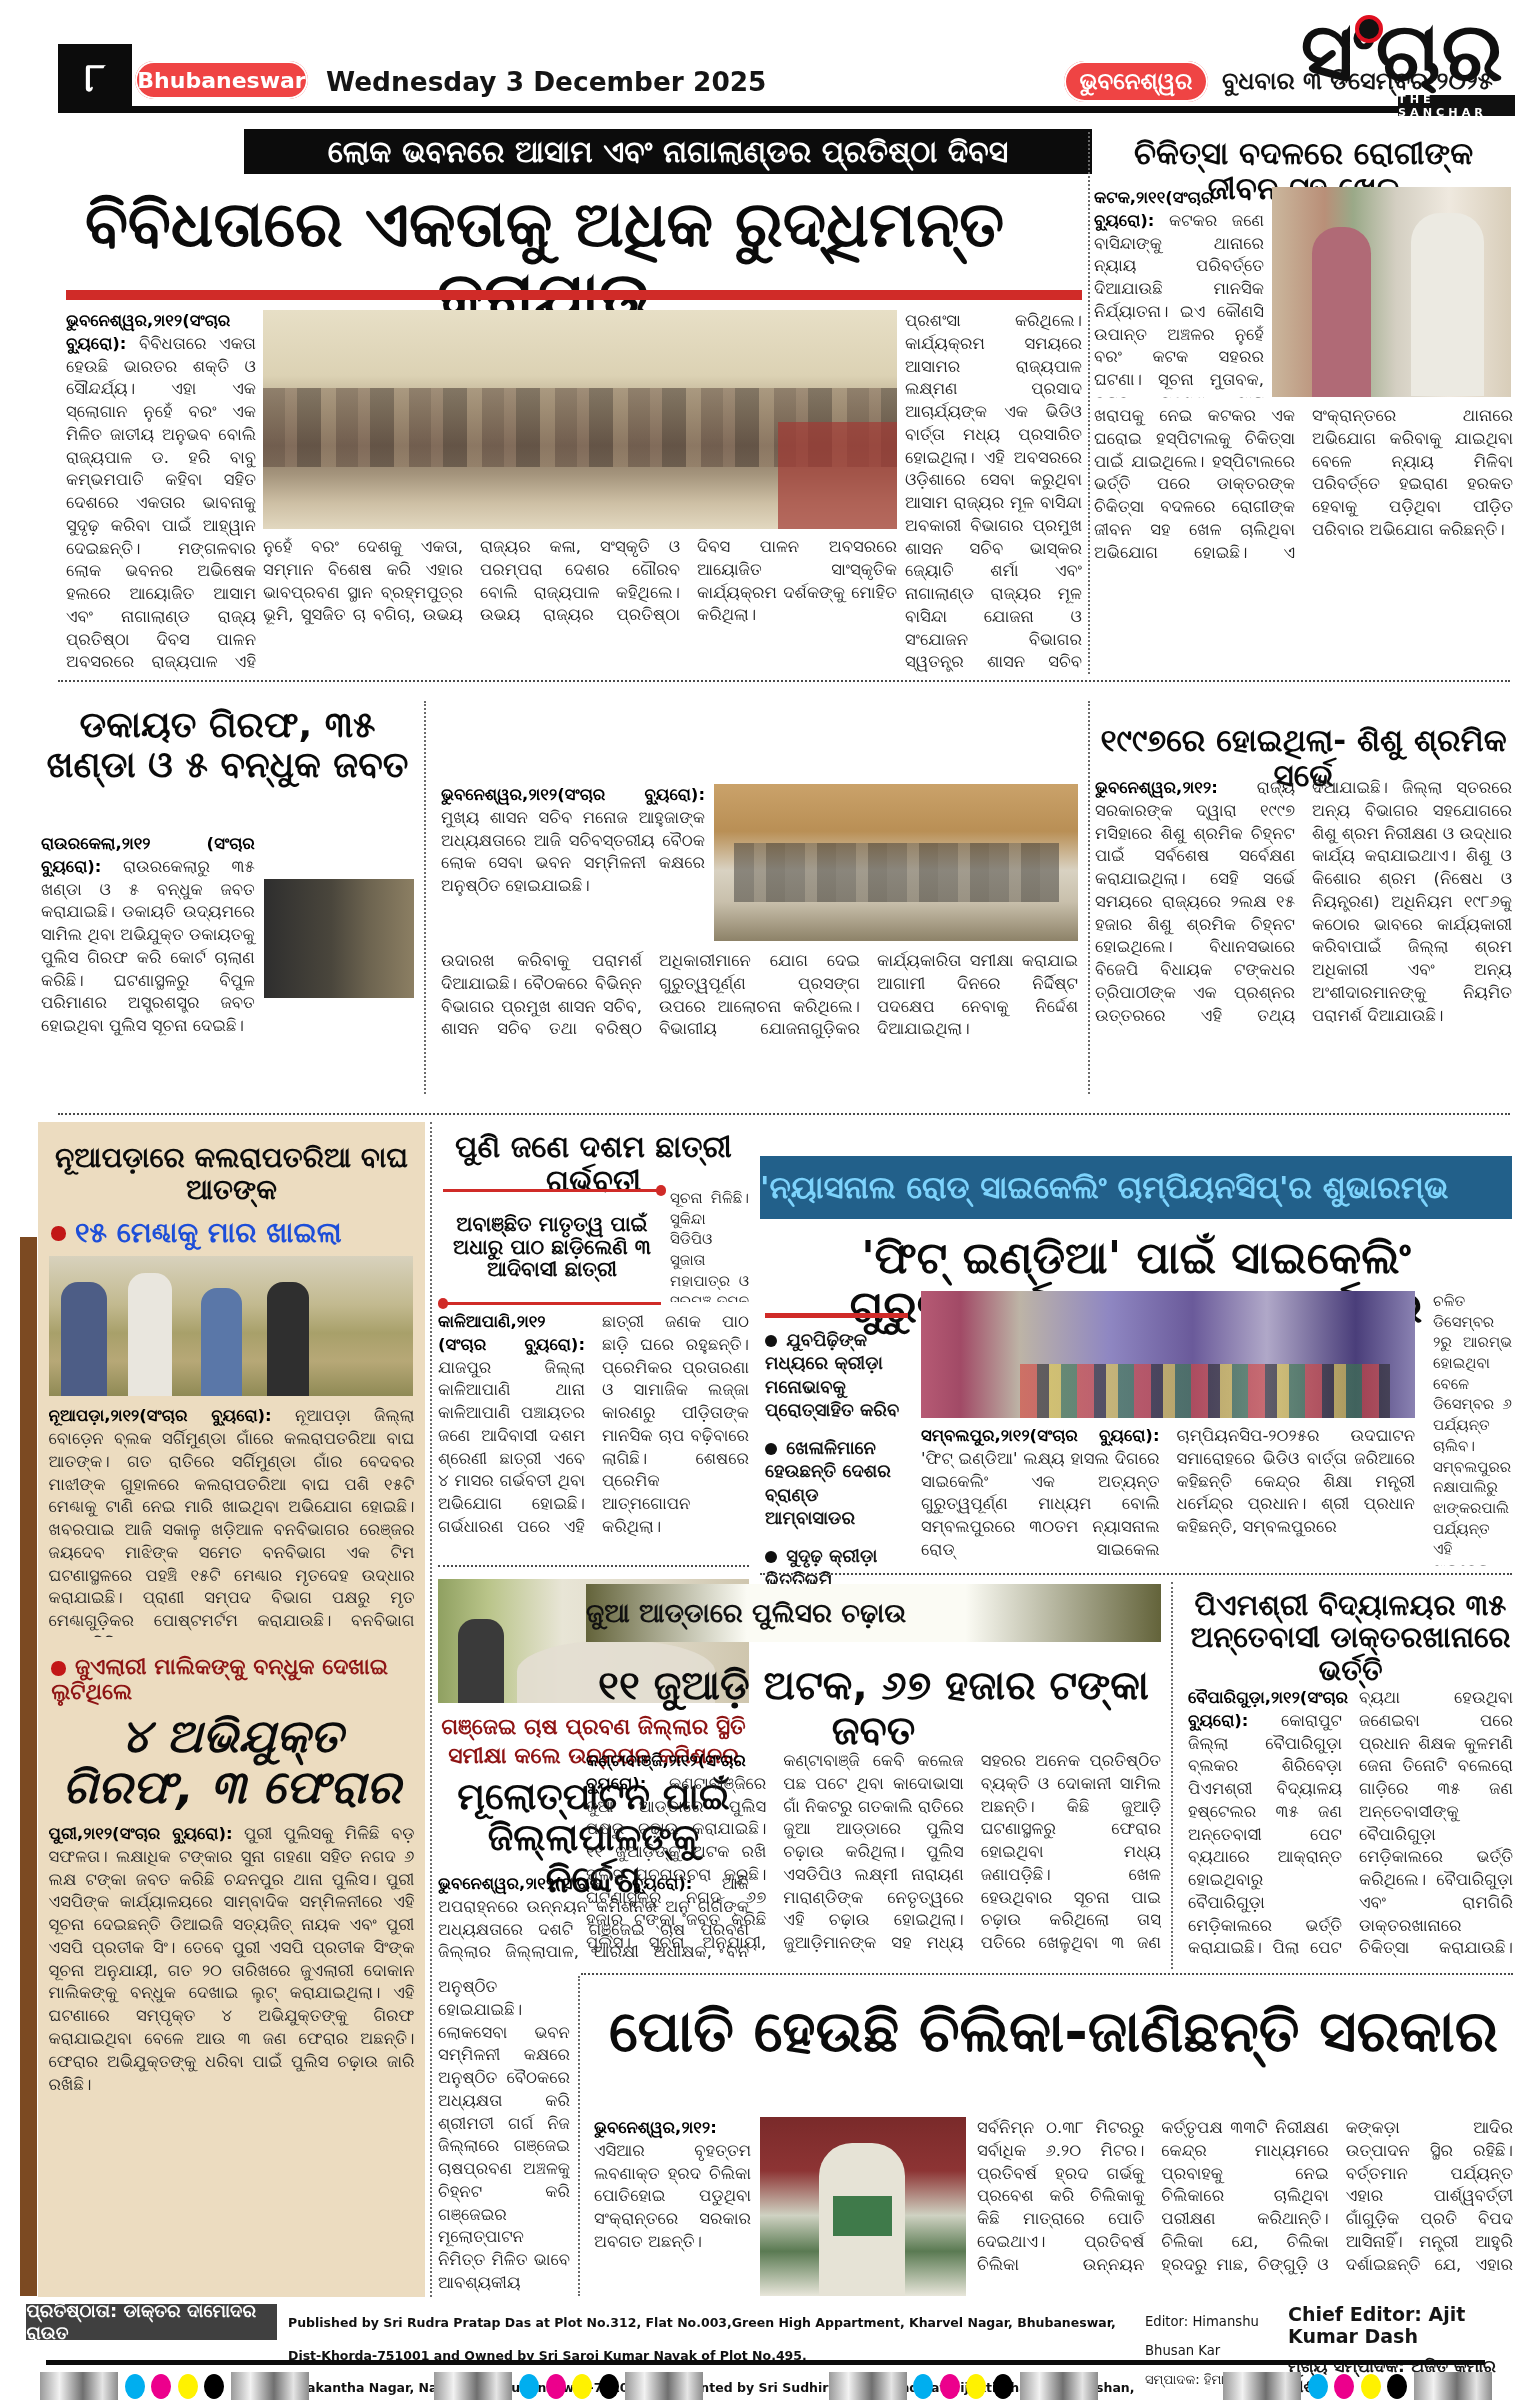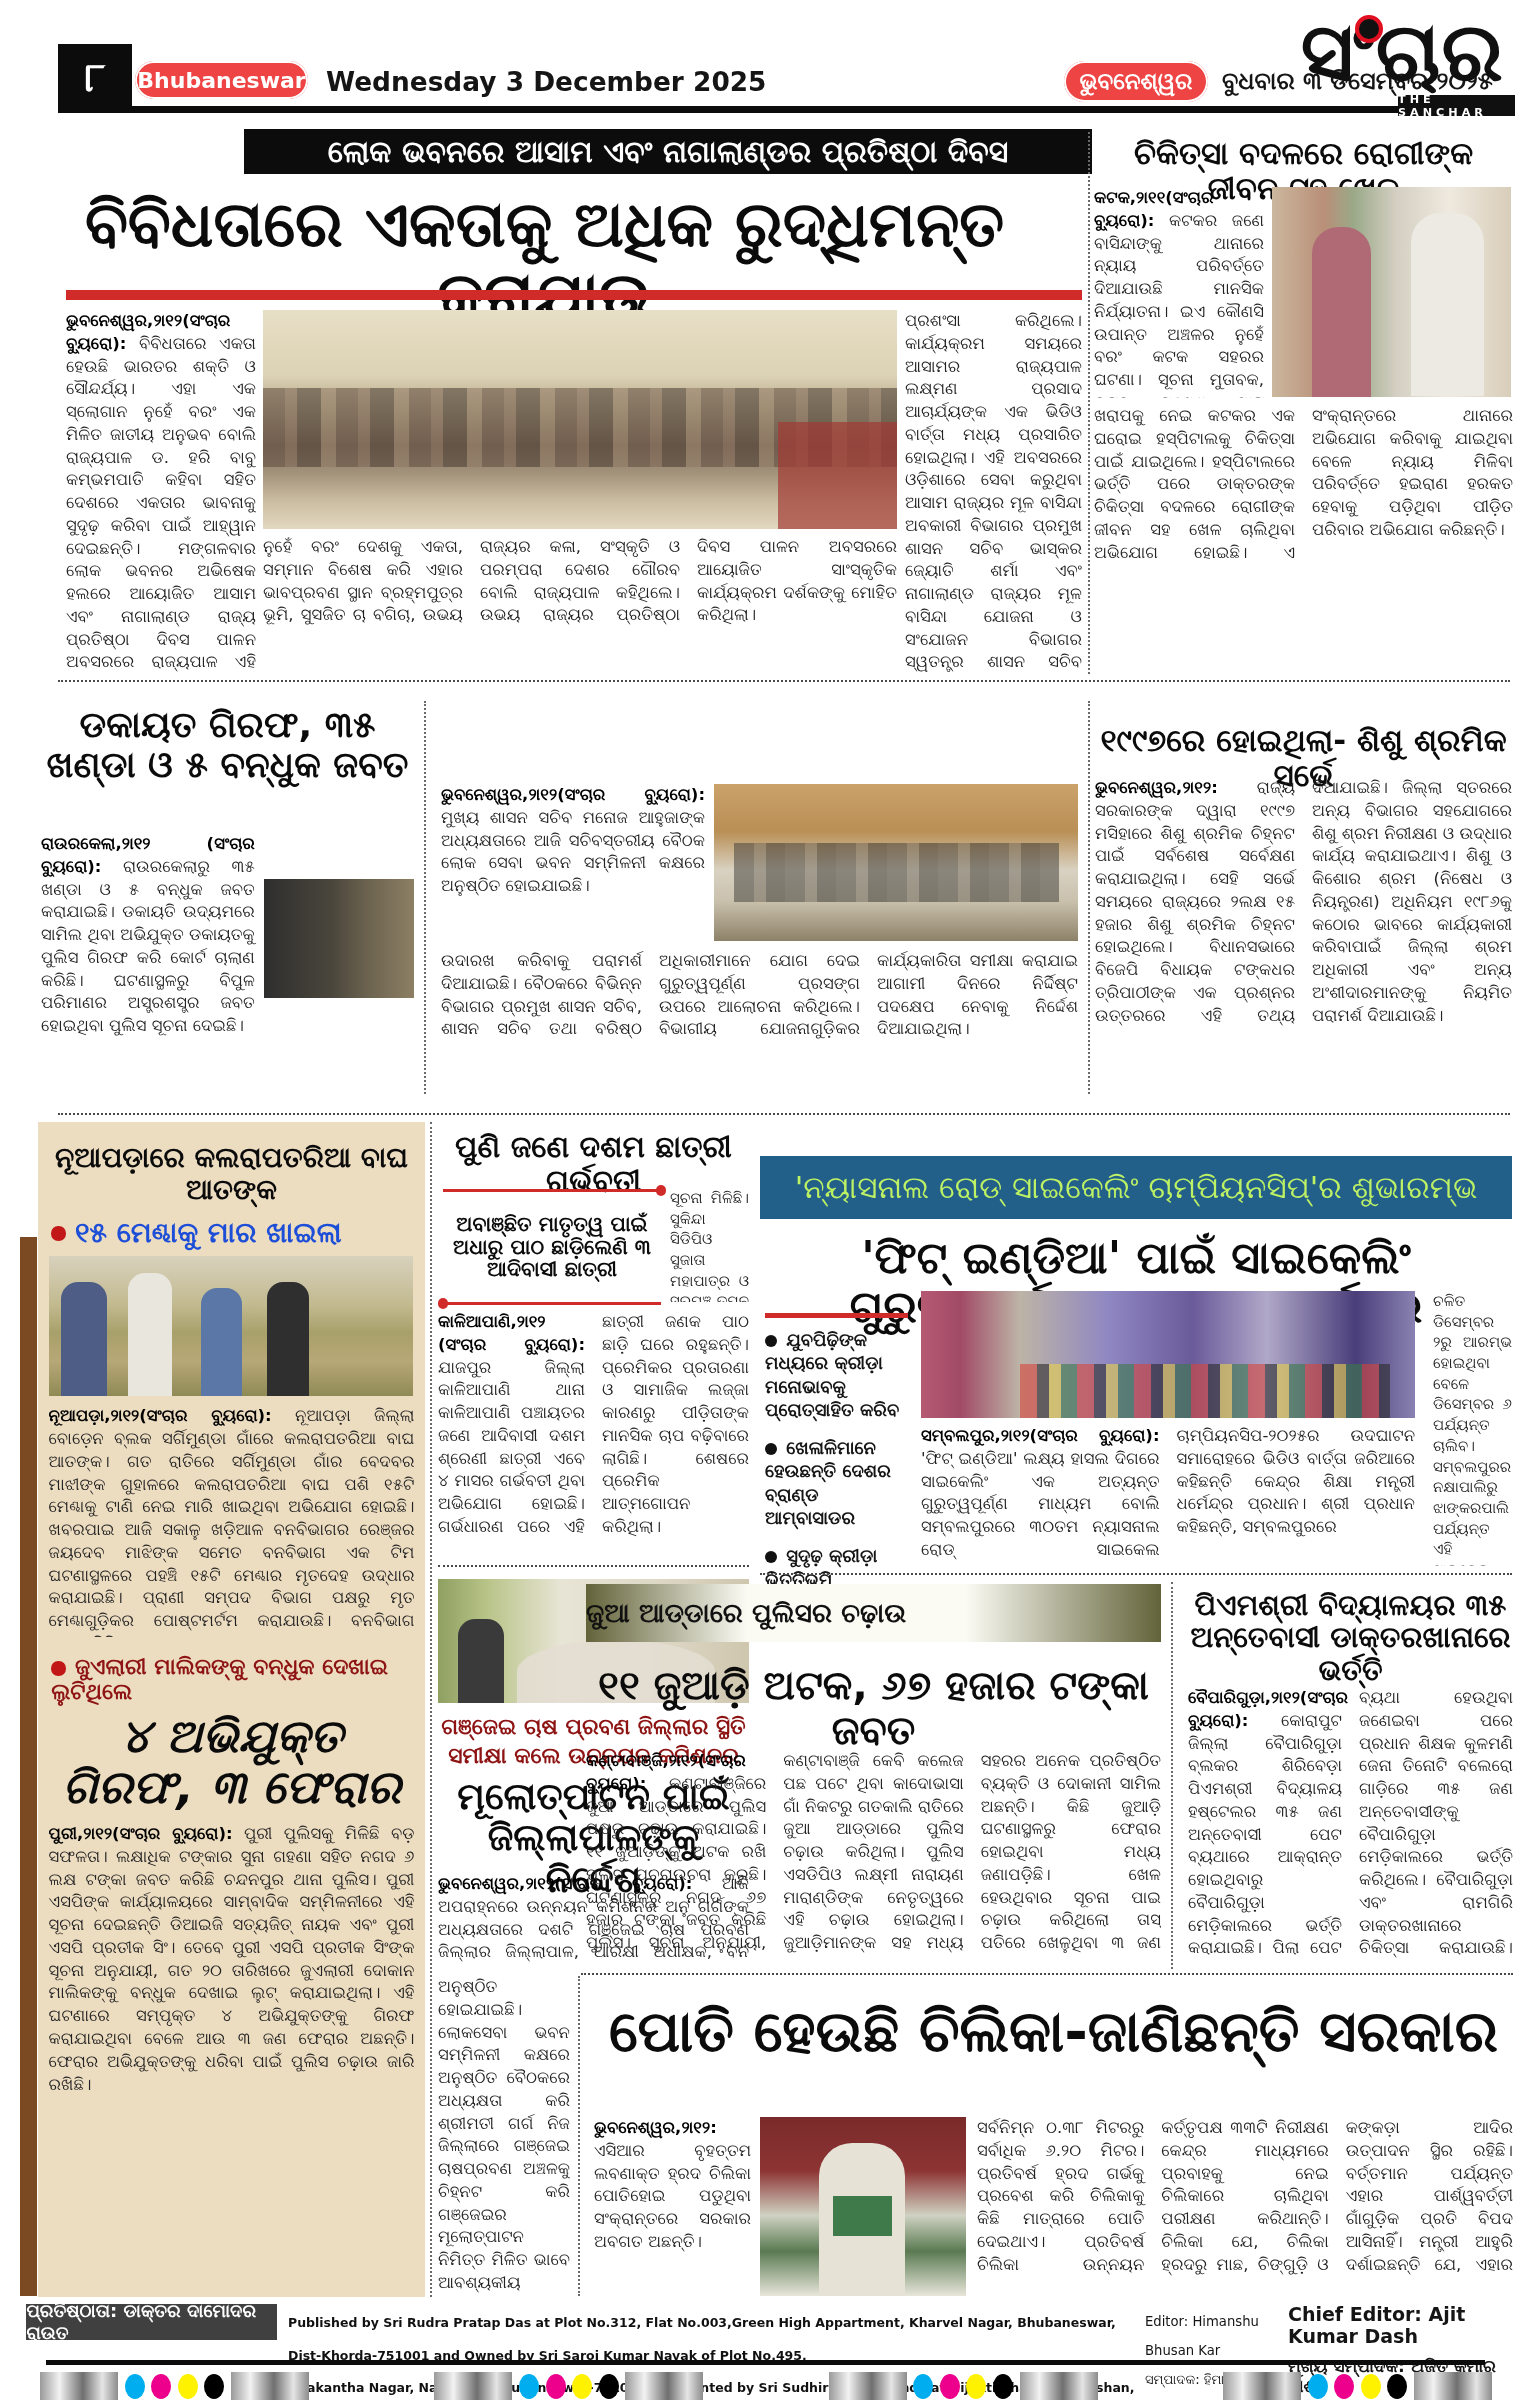--- a/index.html
+++ b/index.html
@@ -143,21 +143,21 @@
     <div class="abs" style="left:79px;top:61px;width:198px;height:63px;background:#e3ded2;border-radius:50% 50% 0 0;opacity:.9;"></div>
     <div class="abs" style="left:20px;top:40px;width:46px;height:84px;background:#3a3a3a;border-radius:17px 17px 0 0;"></div>
   </div>
   <div class="abs hl center" style="left:438px;top:1776px;width:311px;font-size:37px;">ମୂଲୋତ୍ପାଟନ ପାଇଁ ଜିଲ୍ଲାପାଳଙ୍କୁ ନିର୍ଦ୍ଦେଶ</div>
   <div class="abs cap-red center" style="left:438px;top:1713px;width:311px;font-size:22px;line-height:1.3;">ଗଞ୍ଜେଇ ଚାଷ ପ୍ରବଣ ଜିଲ୍ଲାର ସ୍ଥିତି ସମୀକ୍ଷା କଲେ ଉନ୍ନୟନ କମିଶନର</div>
   <div class="abs body-txt" style="left:438px;top:1873px;width:311px;height:92px;">
     <b>ଭୁବନେଶ୍ୱର,୨ା୧୨(ସଂଚାର ବ୍ୟୁରୋ):</b> <span>ଆଜି ଅପରାହ୍ନରେ ଉନ୍ନୟନ କମିଶନର ଅନୁ ଗର୍ଗଙ୍କ ଅଧ୍ୟକ୍ଷତାରେ ଦଶଟି ଗଞ୍ଜେଇ ଚାଷ ପ୍ରବଣ ଜିଲ୍ଲାର ଜିଲ୍ଲାପାଳ, ଆରକ୍ଷୀ ଅଧୀକ୍ଷକ, ବନ ଅଧିକାରୀ ଏବଂ ଅବକାରୀ ଅଧିକାରୀମାନଙ୍କୁ ନେଇ ଏକ ସମୀକ୍ଷା ବୈଠକ</span>
   </div>
   <div class="abs body-txt" style="left:438px;top:1976px;width:132px;height:317px;">ଅନୁଷ୍ଠିତ ହୋଇଯାଇଛି। ଲୋକସେବା ଭବନ ସମ୍ମିଳନୀ କକ୍ଷରେ ଅନୁଷ୍ଠିତ ବୈଠକରେ ଅଧ୍ୟକ୍ଷତା କରି ଶ୍ରୀମତୀ ଗର୍ଗ ନିଜ ଜିଲ୍ଲାରେ ଗଞ୍ଜେଇ ଚାଷପ୍ରବଣ ଅଞ୍ଚଳକୁ ଚିହ୍ନଟ କରି ଗଞ୍ଜେଇର ମୂଲୋତ୍ପାଟନ ନିମିତ୍ତ ମିଳିତ ଭାବେ ଆବଶ୍ୟକୀୟ କାର୍ଯ୍ୟାନୁଷ୍ଠାନ ନେବା ପାଇଁ ଜିଲ୍ଲାପାଳମାନଙ୍କୁ ପରାମର୍ଶ ଦେଇଥିଲେ। ଏଥିସହ ନିଜ ନିଜ ଅଞ୍ଚଳରେ ଗଞ୍ଜେଇ ଚାଷର ସ୍ଥିତି ସମ୍ପର୍କରେ ଜିଲ୍ଲା ପ୍ରଶାସନକୁ ନିୟମିତ ଅବଗତ କରାଇବାକୁ ନିର୍ଦ୍ଦେଶ ଦେଇଥିଲେ।</div>
 
-  <div class="abs" style="left:760px;top:1156px;width:752px;height:63px;background:#22608a;color:#bef264;display:flex;align-items:center;justify-content:center;font-size:31px;font-weight:400;">
+  <div class="abs" style="left:760px;top:1156px;width:752px;height:63px;background:#22608a;color:#7dd3fc;display:flex;align-items:center;justify-content:flex-start;font-size:31px;font-weight:700;">
       <span>'ନ୍ୟାସନାଲ ରୋଡ୍ ସାଇକେଲିଂ ଚାମ୍ପିୟନସିପ୍'ର ଶୁଭାରମ୍ଭ</span>
     </div>
   <div class="abs hl center" style="left:760px;top:1233px;width:752px;font-size:44px;">'ଫିଟ୍ ଇଣ୍ଡିଆ' ପାଇଁ ସାଇକେଲିଂ ଗୁରୁତ୍ୱପୂର୍ଣ୍ଣ ମାଧ୍ୟମ: ଧର୍ମେନ୍ଦ୍ର</div>
 
   <div class="abs" style="left:765px;top:1313px;width:143px;height:5.3px;background:#d02b28;"></div>
   <div class="abs" style="left:765px;top:1328px;width:145px;height:238px;font-size:18px;font-weight:700;line-height:1.3;">
     <div style="margin-bottom:14.5px;"><span class="red-dot" style="background:#111;width:12px;height:12px;"></span><span>ଯୁବପିଢ଼ିଙ୍କ ମଧ୍ୟରେ କ୍ରୀଡ଼ା ମନୋଭାବକୁ ପ୍ରୋତ୍ସାହିତ କରିବ</span></div>
     <div style="margin-bottom:14.5px;"><span class="red-dot" style="background:#111;width:12px;height:12px;"></span><span>ଖେଳାଳିମାନେ ହେଉଛନ୍ତି ଦେଶର ବ୍ରାଣ୍ଡ ଆମ୍ବାସାଡର</span></div>
     <div><span class="red-dot" style="background:#111;width:12px;height:12px;"></span><span>ସୁଦୃଢ଼ କ୍ରୀଡ଼ା ଭିତ୍ତିଭୂମି ଯୋଗାଇବା ଜାତୀୟ ଶିକ୍ଷା ନୀତିର ଲକ୍ଷ୍ୟ</span></div>
   </div>

